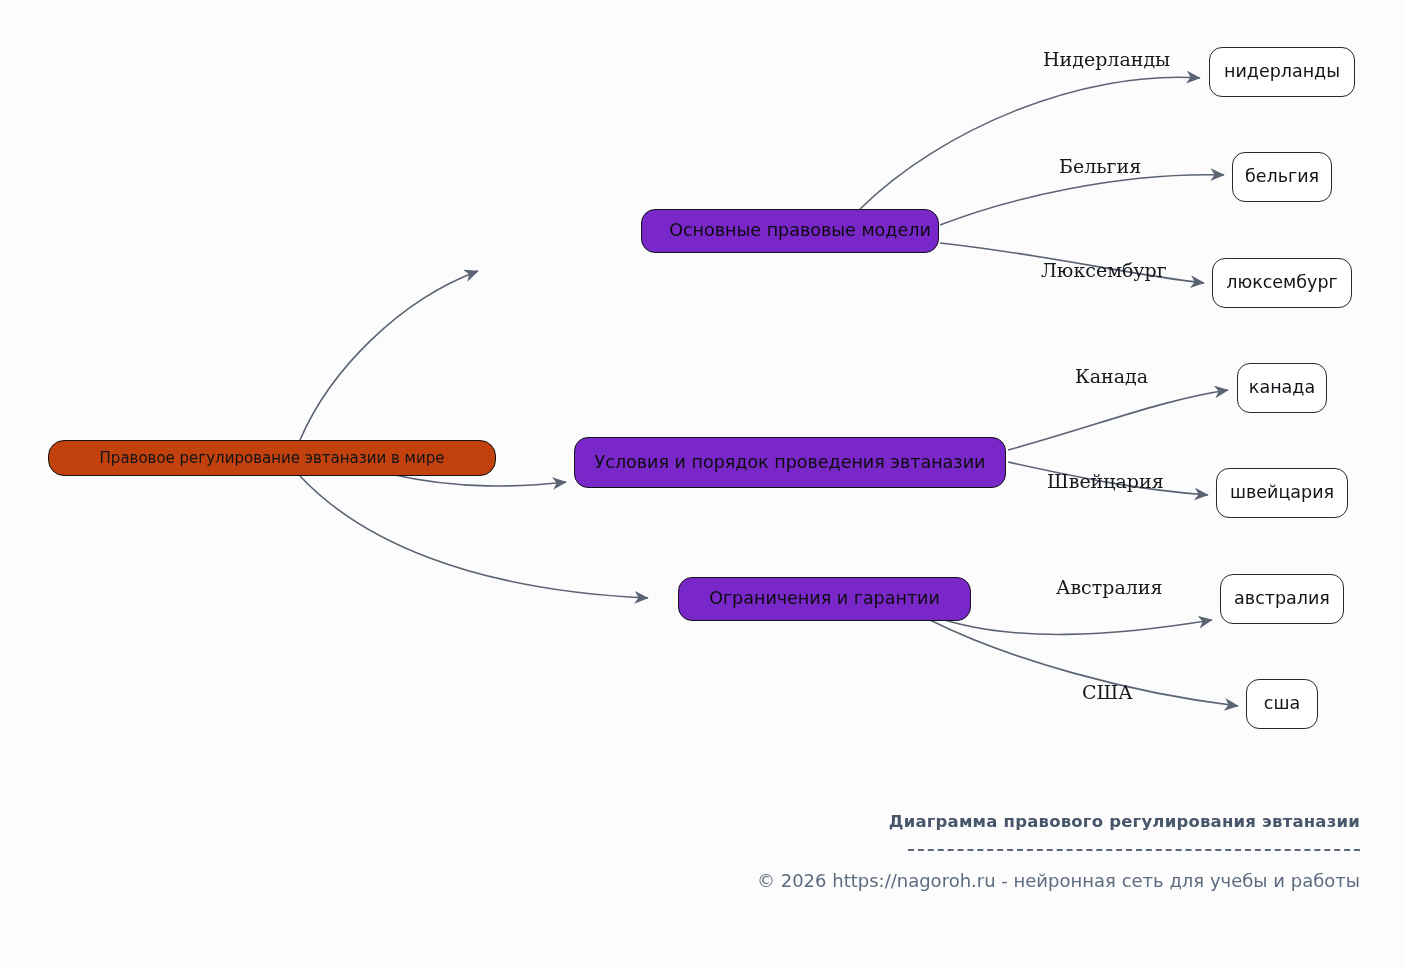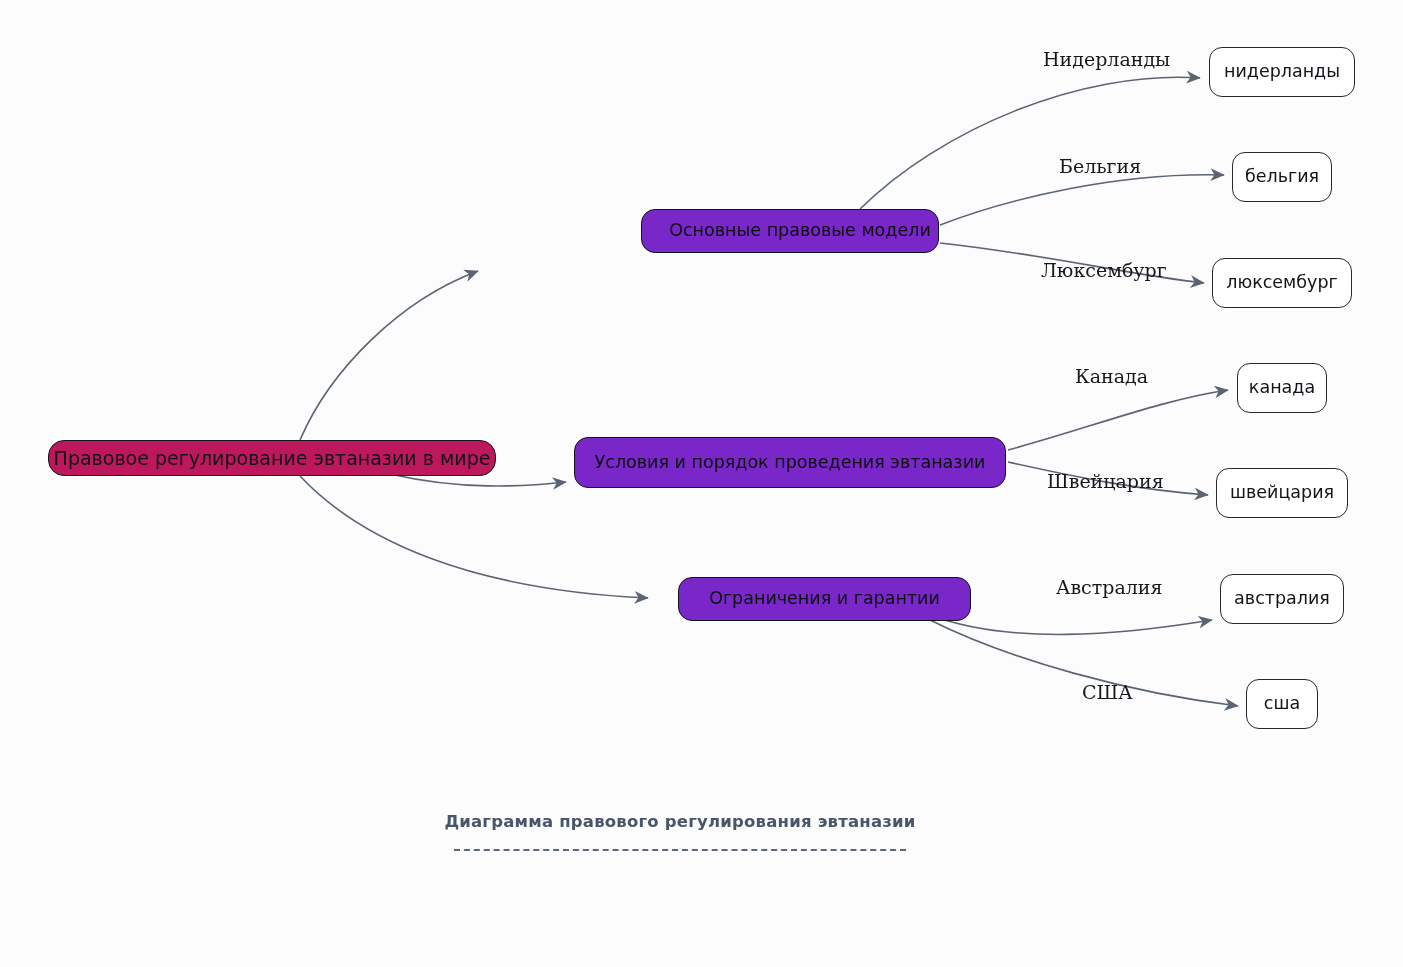--- a/index.html
+++ b/index.html
@@ -26,25 +26,25 @@
   .node {
     position: absolute;
     box-sizing: border-box;
     display: flex;
     align-items: center;
     justify-content: center;
     white-space: nowrap;
     line-height: 1;
   }
   .node-root {
-    background: #be185d;
+    background: #c2410c;
     border: 1.6px solid #111418;
     border-radius: 16px;
     color: #111418;
-    font-size: 19px;
+    font-size: 15px;
     font-family: "DejaVu Sans", sans-serif;
   }
   .node-branch {
     background: #7a27c9;
     border: 1.6px solid #111418;
     border-radius: 14px;
     color: #0d0d10;
     font-size: 17.5px;
     font-family: "DejaVu Sans", sans-serif;
   }
@@ -61,21 +61,21 @@
     font-family: "DejaVu Serif", serif;
     font-size: 19px;
     color: #16181c;
     white-space: nowrap;
     line-height: 1;
   }
   .footer {
     position: absolute;
     left: 0;
     width: 1360px;
-    text-align: center;
+    text-align: right;
   }
   .footer-title {
     top: 812px;
     font-family: "DejaVu Sans", sans-serif;
     font-size: 16.5px;
     font-weight: bold;
     color: #48566b;
     letter-spacing: 0.2px;
   }
   .footer-rule {
@@ -135,14 +135,15 @@
       <div class="node node-leaf" style="left: 1216px; top: 468px; width: 132px; height: 50px;">швейцария</div>
       <div class="edge-label" style="left: 1047px; top: 472px;">Швейцария</div>
       <div class="node node-leaf" style="left: 1220px; top: 574px; width: 124px; height: 50px;">австралия</div>
       <div class="edge-label" style="left: 1056px; top: 578px;">Австралия</div>
       <div class="node node-leaf" style="left: 1246px; top: 679px; width: 72px; height: 50px;">сша</div>
       <div class="edge-label" style="left: 1082px; top: 683px;">США</div>
     </div>
 
   <div class="footer footer-title">Диаграмма правового регулирования эвтаназии</div>
   <div class="footer footer-rule"><span></span></div>
+  <div class="footer footer-credit">© 2026 https://nagoroh.ru - нейронная сеть для учебы и работы</div>
 
 </div>
 
 </body></html>

